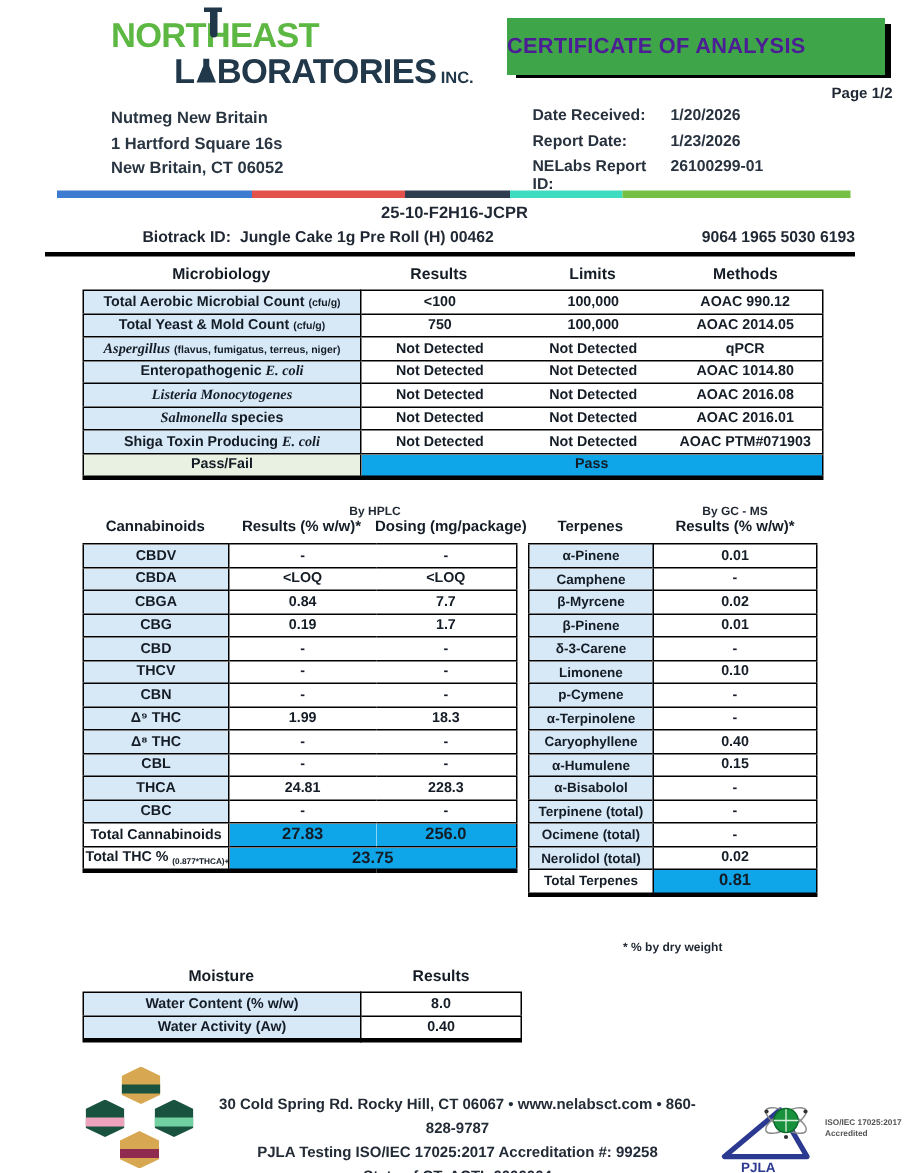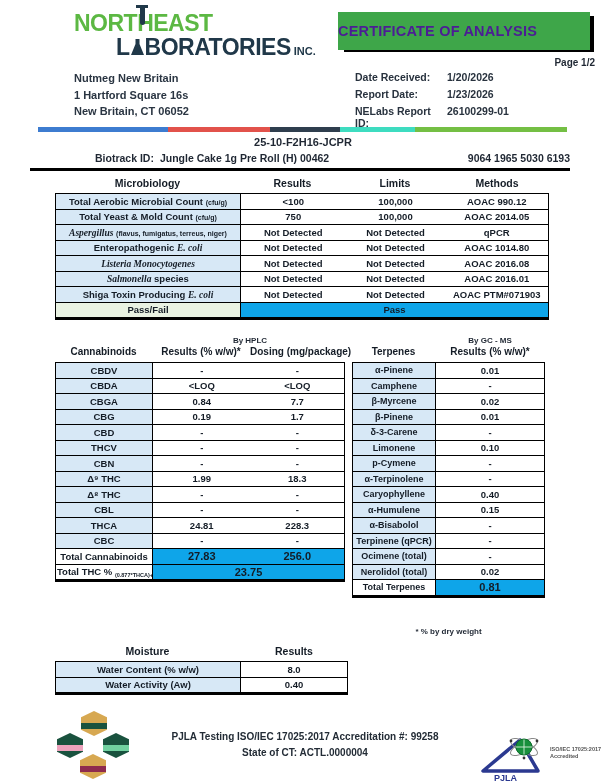--- a/index.html
+++ b/index.html
@@ -325,21 +325,21 @@
           </tr>
       <tr>
             <td class="lbl">α-Humulene</td>
             <td>0.15</td>
           </tr>
       <tr>
             <td class="lbl">α-Bisabolol</td>
             <td>-</td>
           </tr>
       <tr>
-            <td class="lbl">Terpinene (qPCR)</td>
+            <td class="lbl">Terpinene (total)</td>
             <td>-</td>
           </tr>
       <tr>
             <td class="lbl">Ocimene (total)</td>
             <td>-</td>
           </tr>
       <tr>
             <td class="lbl">Nerolidol (total)</td>
             <td>0.02</td>
           </tr>
@@ -384,20 +384,21 @@
       </div>
     <div class="hex dkg" style="left:48px;top:22px">
         <div class="band" style="background:#71d1a0"></div>
       </div>
     <div class="hex gold" style="left:25px;top:43px">
         <div class="band" style="background:#8e2b4e"></div>
       </div>
   </div>
 
   <div id="ftext">
+    <div>30 Cold Spring Rd. Rocky Hill, CT 06067  •  www.nelabsct.com  •  860-828-9787</div>
     <div>PJLA Testing ISO/IEC 17025:2017 Accreditation #: 99258</div>
     <div>State of CT: ACTL.0000004</div>
   </div>
 
   <div id="pjla">
     <svg width="70" height="50" viewBox="0 0 70 50">
       <polygon points="5,38 60,38 42,7" fill="#ffffff" stroke="#2b3990" stroke-width="3.5" stroke-linejoin="round"></polygon>
       <ellipse cx="46" cy="14" rx="15" ry="5.5" fill="none" stroke="#8a8a8a" stroke-width="1" transform="rotate(-28 46 14)"></ellipse>
       <ellipse cx="46" cy="14" rx="15" ry="5.5" fill="none" stroke="#8a8a8a" stroke-width="1" transform="rotate(28 46 14)"></ellipse>
       <circle cx="46" cy="14" r="8" fill="#18903c" stroke="#0b6b2a" stroke-width="1"></circle>

